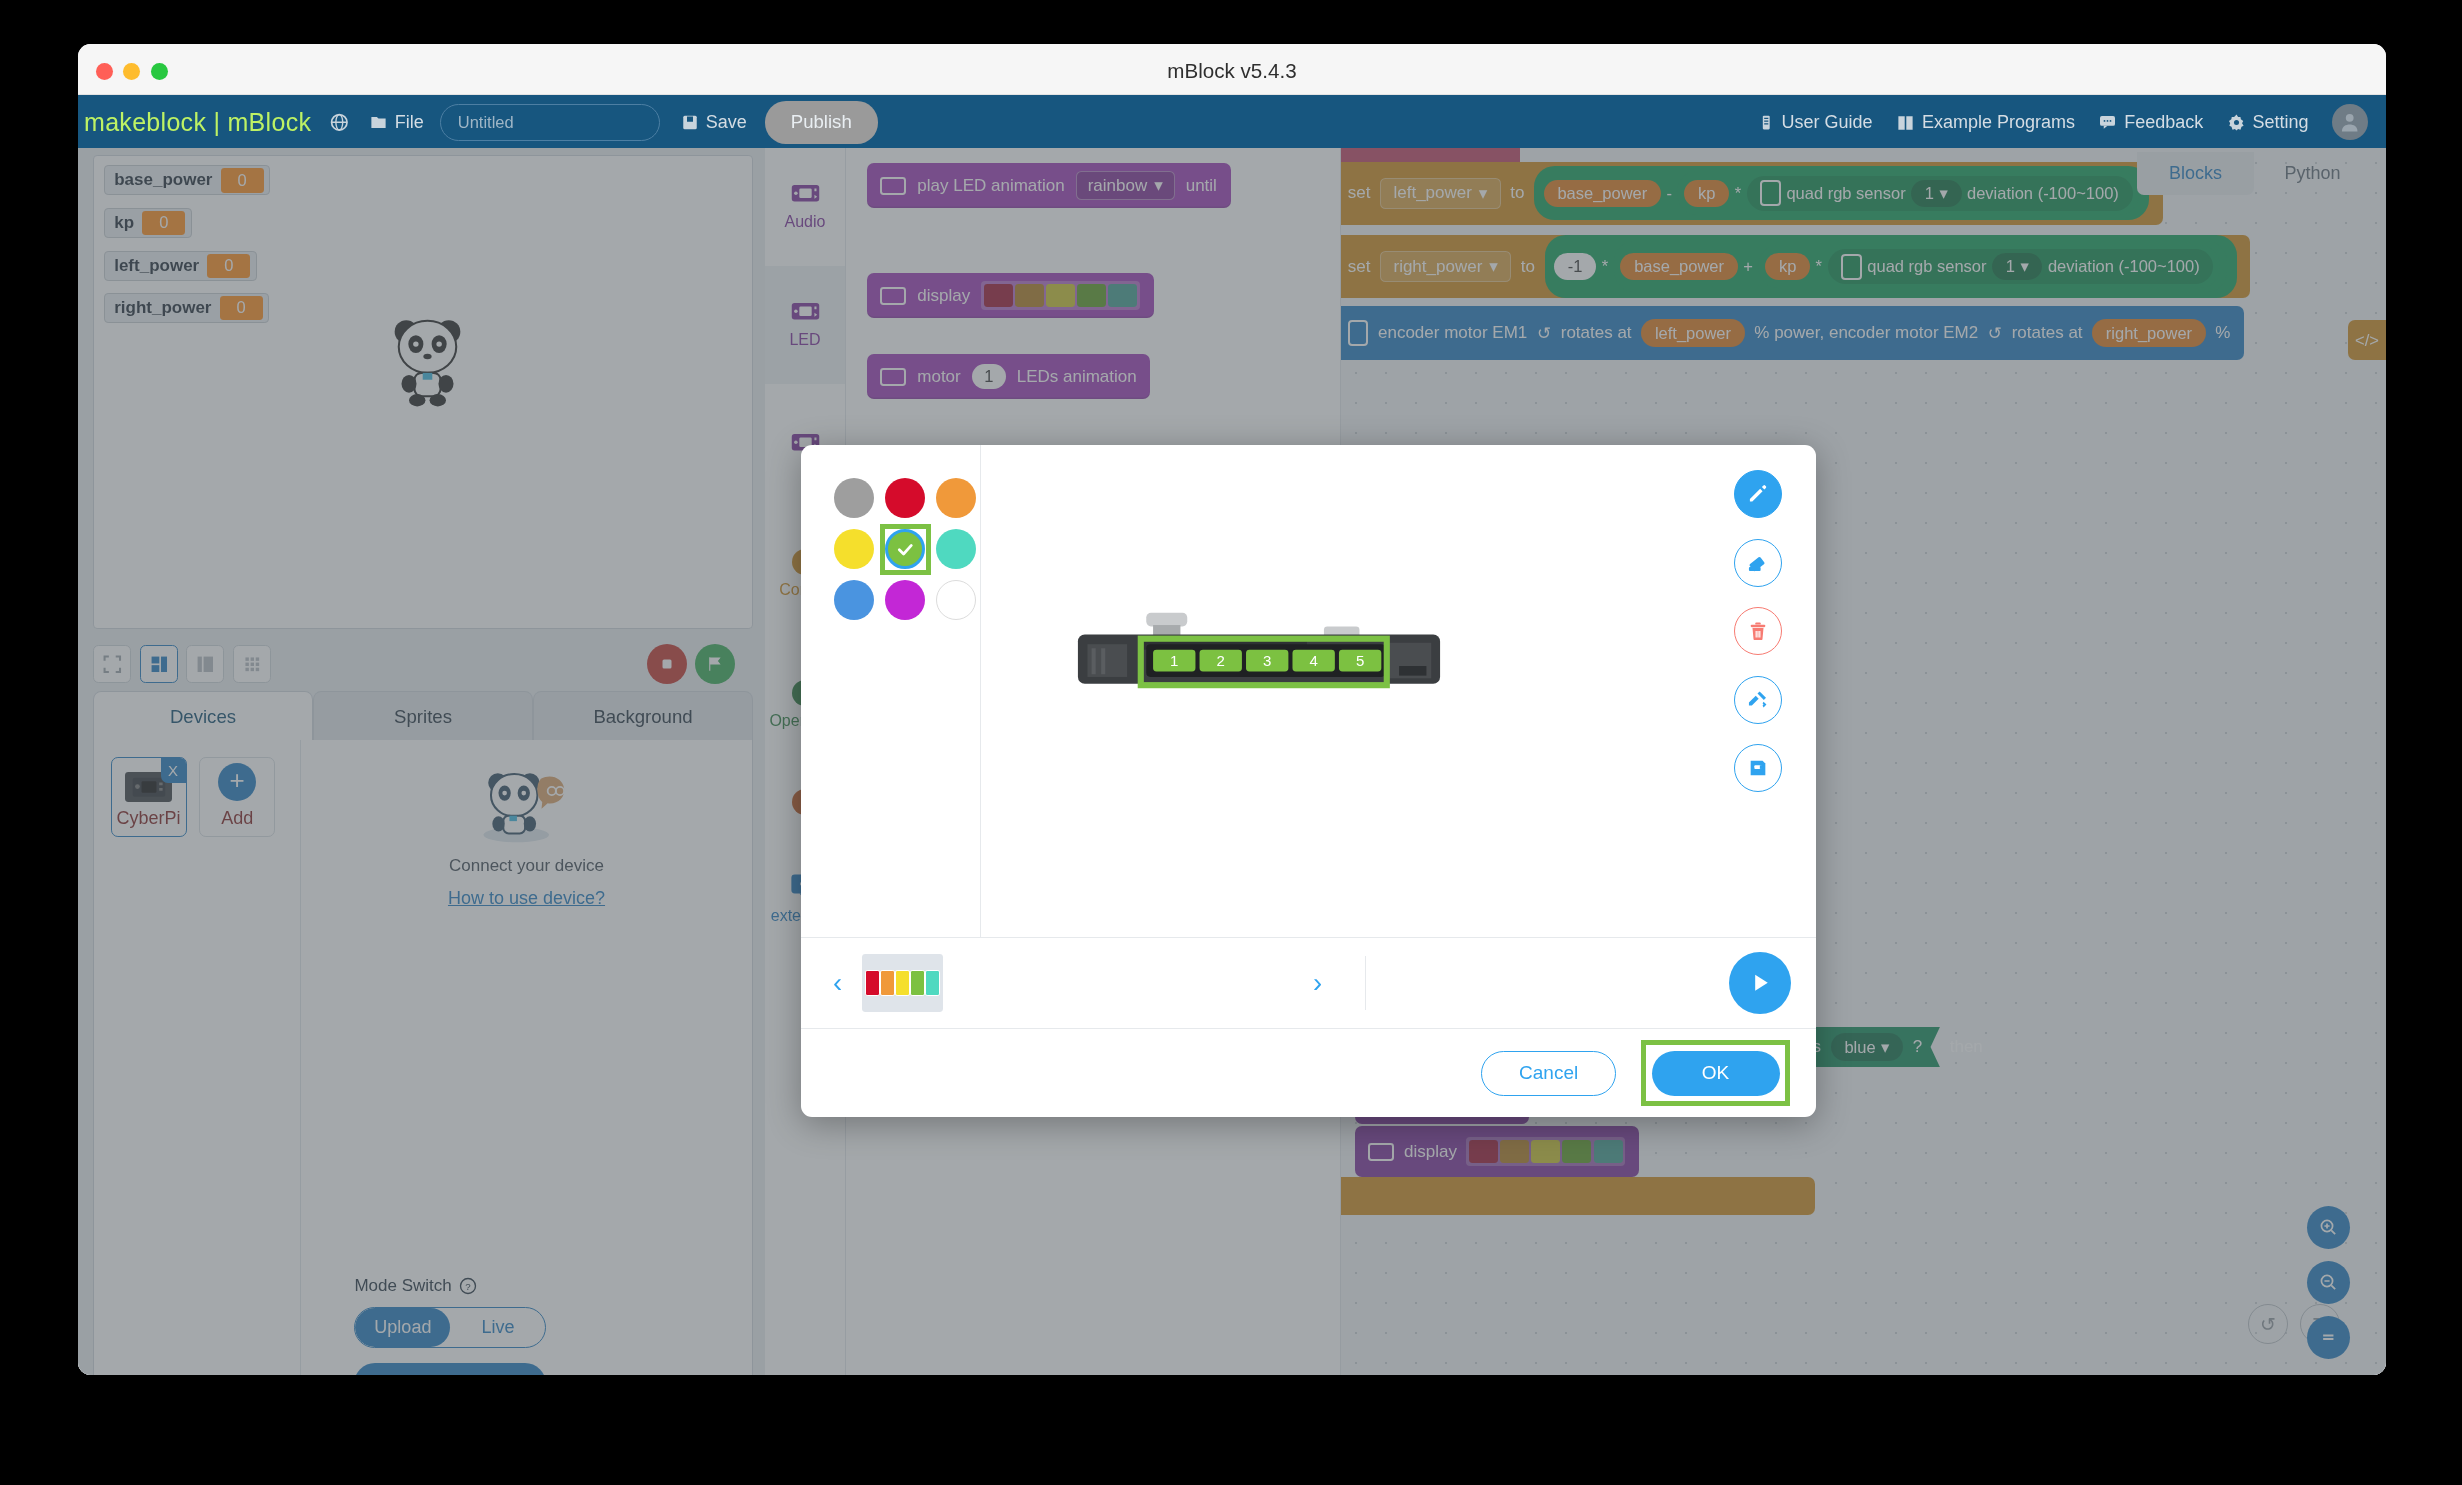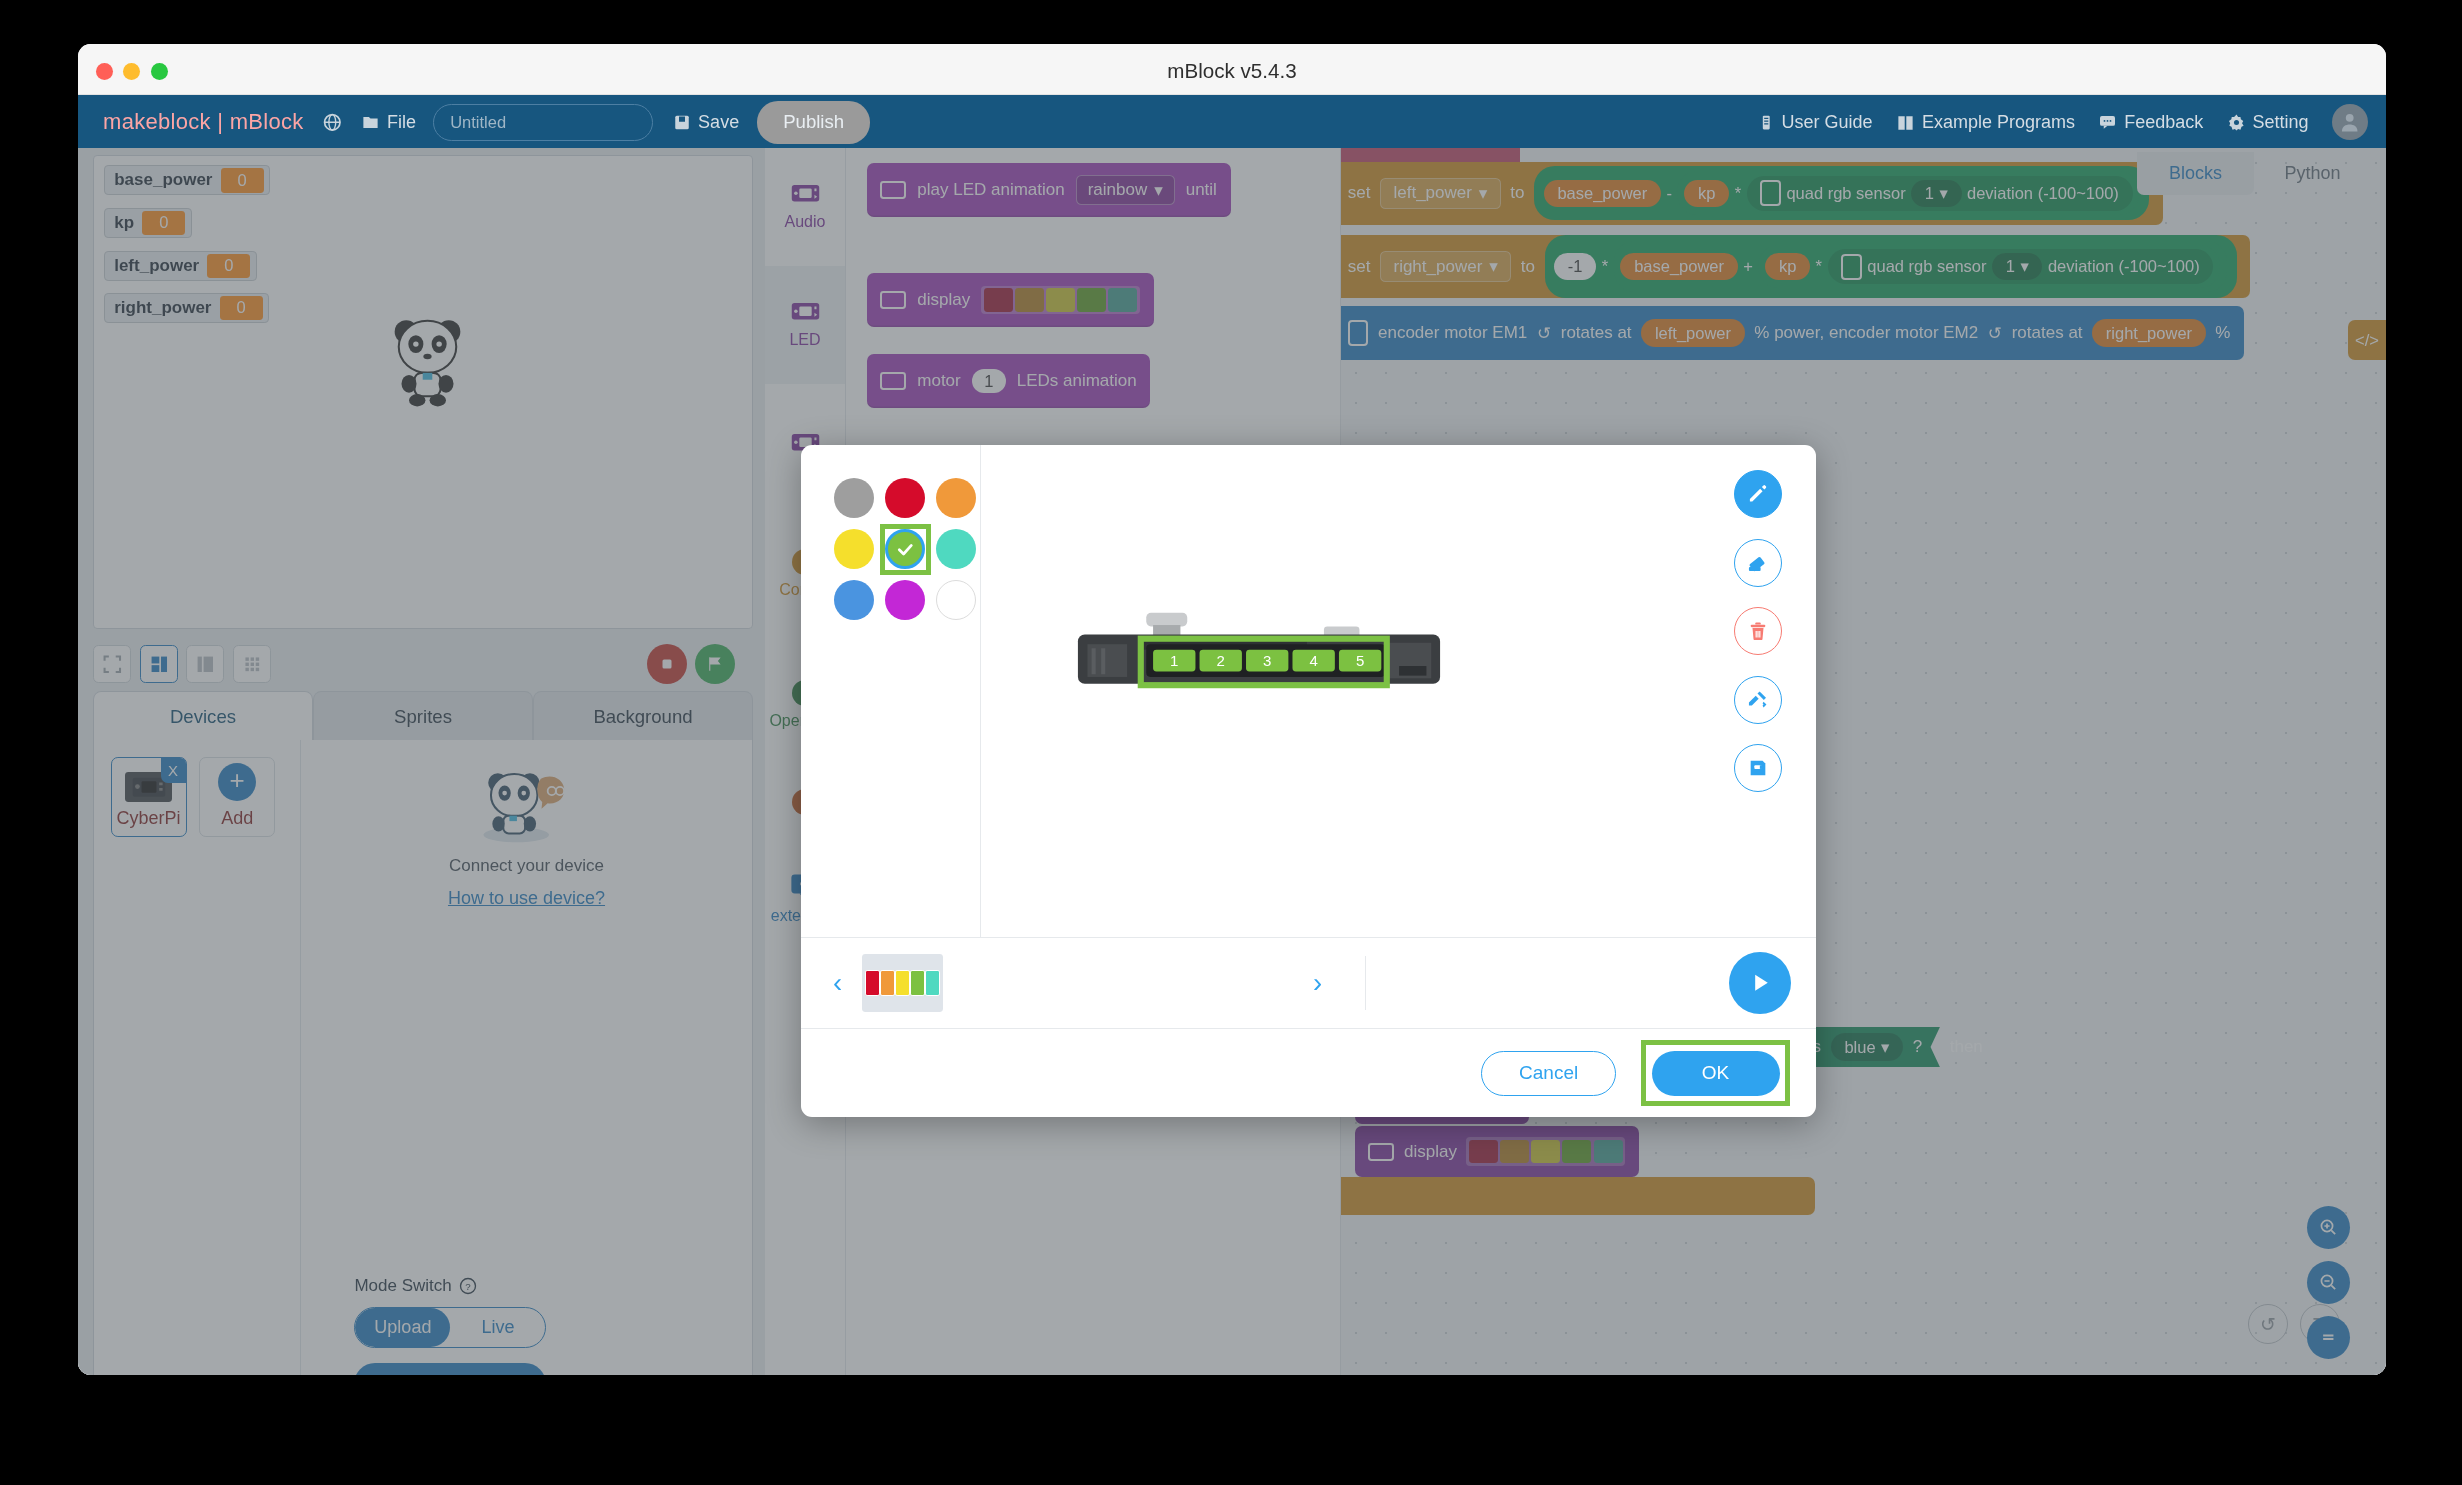--- a/index.html
+++ b/index.html
@@ -34,21 +34,21 @@
     text-align: center; font-size: 20.6px; color: #2f2f2f; font-weight: 500;
   }
 
   
   #toolbar {
     position: absolute; left: 0; top: 51px; width: 100%; height: 54px;
     background: #17567f;
     display: flex; align-items: center;
   }
   #brand {
-    margin-left: 25px; font-size: 22px; color: #fca5a5;
+    margin-left: 6px; font-size: 25px; color: #bef264;
     letter-spacing: 0.3px; font-weight: 400; white-space: nowrap;
   }
   .tb-item {
     display: flex; align-items: center; gap: 6.9px;
     color: #d5dde4; font-size: 18px; white-space: nowrap;
   }
   .tb-icon { display: inline-flex; align-items: center; justify-content: center; }
   #globe-btn { margin-left: 18px; }
   #file-btn  { margin-left: 19px; }
   #proj-name {
@@ -199,21 +199,21 @@
   .cat-dot { width: 26px; height: 26px; border-radius: 50%; }
 
   
   #palette {
     position: absolute; left: 768px; top: 0; width: 495px; height: 100%;
     background: #fff; border-right: 0.7px solid #dfe4e8; overflow: hidden;
   }
   .pblock {
     position: absolute; background: #9b39b6; border-radius: 6.9px;
     color: #fff; display: flex; align-items: center; gap: 11px;
-    padding: 0 13.7px; height: 54px; font-size: 17px; white-space: nowrap;
+    padding: 0 13.7px; height: 45px; font-size: 17px; white-space: nowrap;
     box-shadow: inset 0 -1.4px 0 rgba(0,0,0,.12);
   }
   .blk-icon {
     width: 26px; height: 18px; border: 2.1px solid #fff; border-radius: 3.4px;
     flex: none; position: relative;
   }
   .blk-drop {
     background: rgba(0,0,0,.18); border: 0.7px solid rgba(255,255,255,.4);
     border-radius: 5.5px; padding: 3.4px 11px; display: flex; align-items: center; gap: 6.9px;
   }

